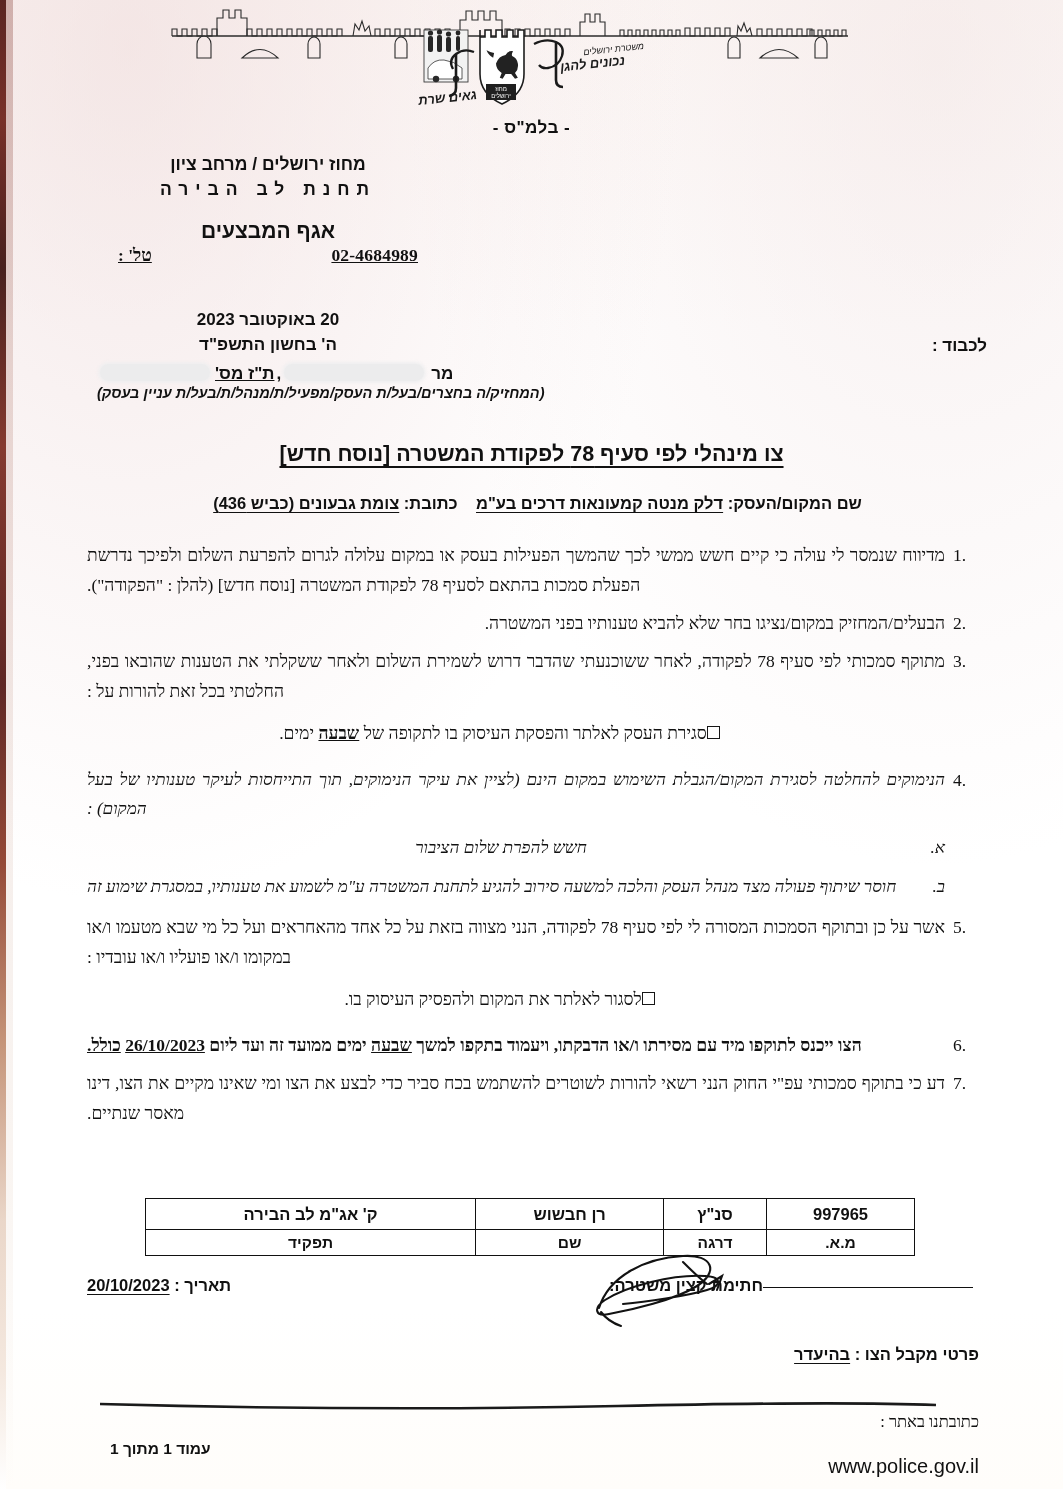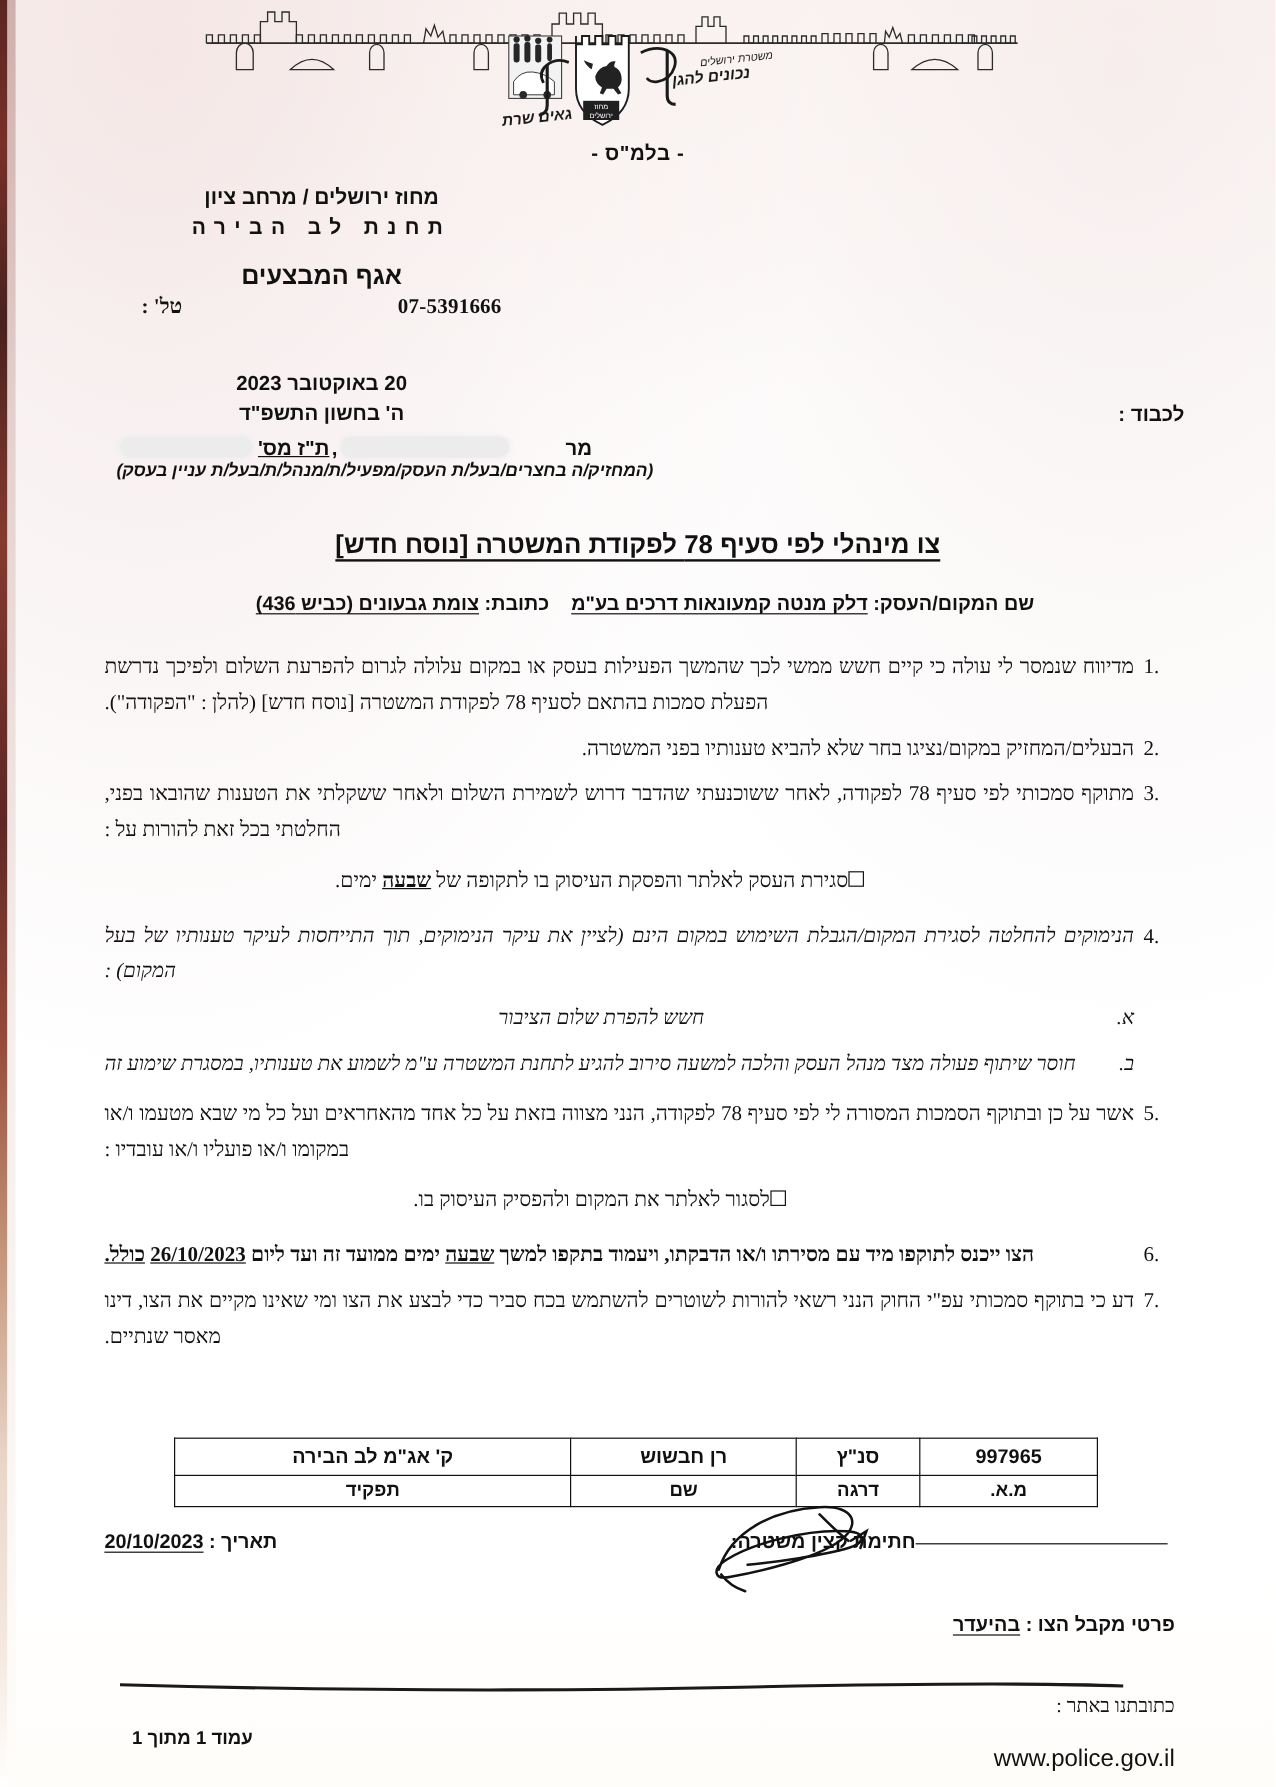--- a/index.html
+++ b/index.html
@@ -84,21 +84,21 @@
   }
   .hdr .l1 { font-size: 17.5px; }
   .hdr .l2 { font-size: 17.5px; letter-spacing: 7px; }
   .hdr .l3 { font-size: 21px; margin-top: 14px; }
   .tel-row {
     position: absolute;
     top: 245px; left: 118px; width: 300px;
     display: flex; flex-direction: row-reverse;
     justify-content: space-between; align-items: flex-start;
     font-family: "Liberation Serif", serif;
-    font-size: 17.5px; font-weight: bold;
+    font-size: 17.5px; font-weight: bold; text-decoration: underline;
   }
   .tel-num { font-family: "Liberation Serif", serif; letter-spacing: .2px; }
   .date-block {
     position: absolute;
     top: 308px; left: 118px; width: 300px;
     text-align: center;
     font-family: "Liberation Sans", sans-serif;
     font-weight: bold; font-size: 17px; line-height: 1.45;
   }
 
@@ -116,21 +116,21 @@
     text-align: left;
     direction: rtl;
   }
   .addr-line {
     display: flex; flex-direction: row; justify-content: flex-end;
     align-items: baseline;
     font-family: "Liberation Sans", sans-serif;
     font-weight: bold; font-size: 17px;
     gap: 0px;
   }
-  .addr-mr { padding-left: 4px; margin-left: 40px; }
+  .addr-mr { padding-left: 4px; }
   .redact {
     display: inline-block;
     height: 17px;
     background: #ececed;
     border-radius: 9px;
     margin: 0 3px;
     vertical-align: middle;
     position: relative; top: 2px;
     box-shadow: 0 0 3px 2px rgba(238,238,240,.9);
   }
@@ -379,21 +379,21 @@
     </div>
 
     <div class="hdr">
       <div class="l1">מחוז ירושלים / מרחב ציון</div>
       <div class="l2">תחנת לב הבירה</div>
       <div class="l3">אגף המבצעים</div>
     </div>
 
     <div class="tel-row">
       <span>טל' :</span>
-      <span class="tel-num">07-5391666</span>
+      <span class="tel-num">02-4684989</span>
     </div>
 
     <div class="date-block">
       <div>20 באוקטובר 2023</div>
       <div>ה' בחשון התשפ"ד</div>
     </div>
 
     <div class="lichvod">לכבוד :</div>
 
     <div class="addressee">

